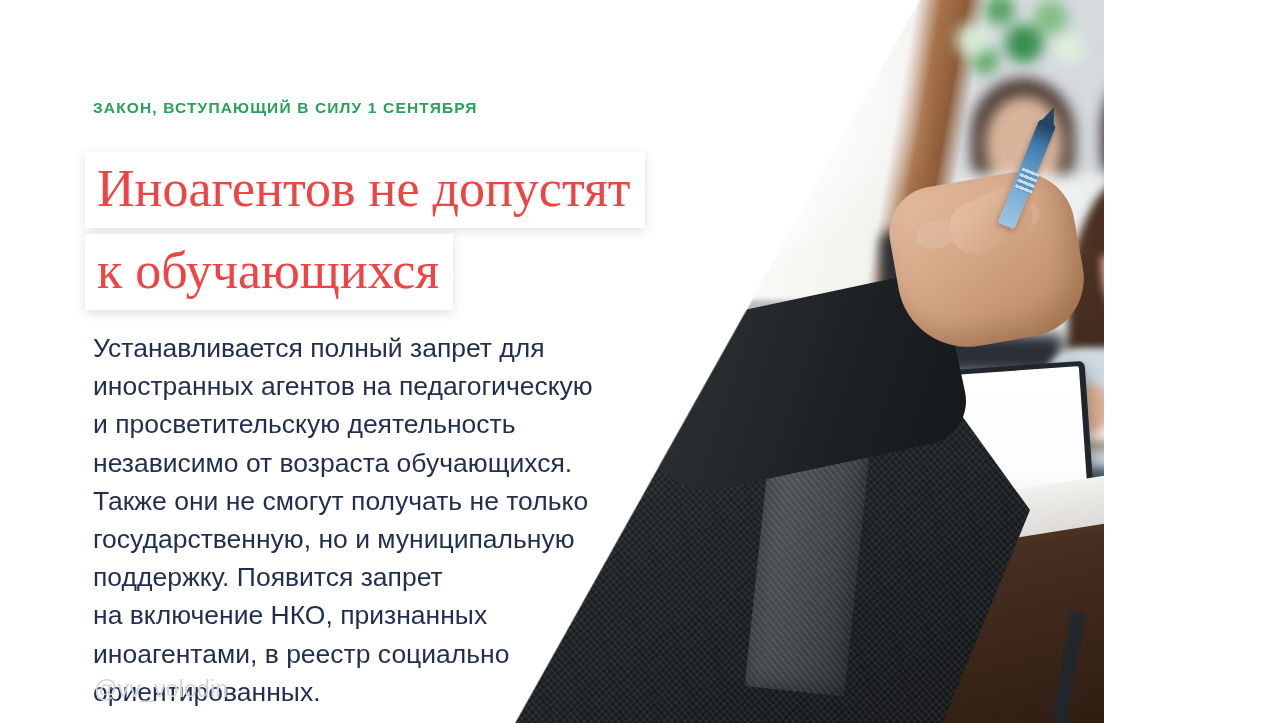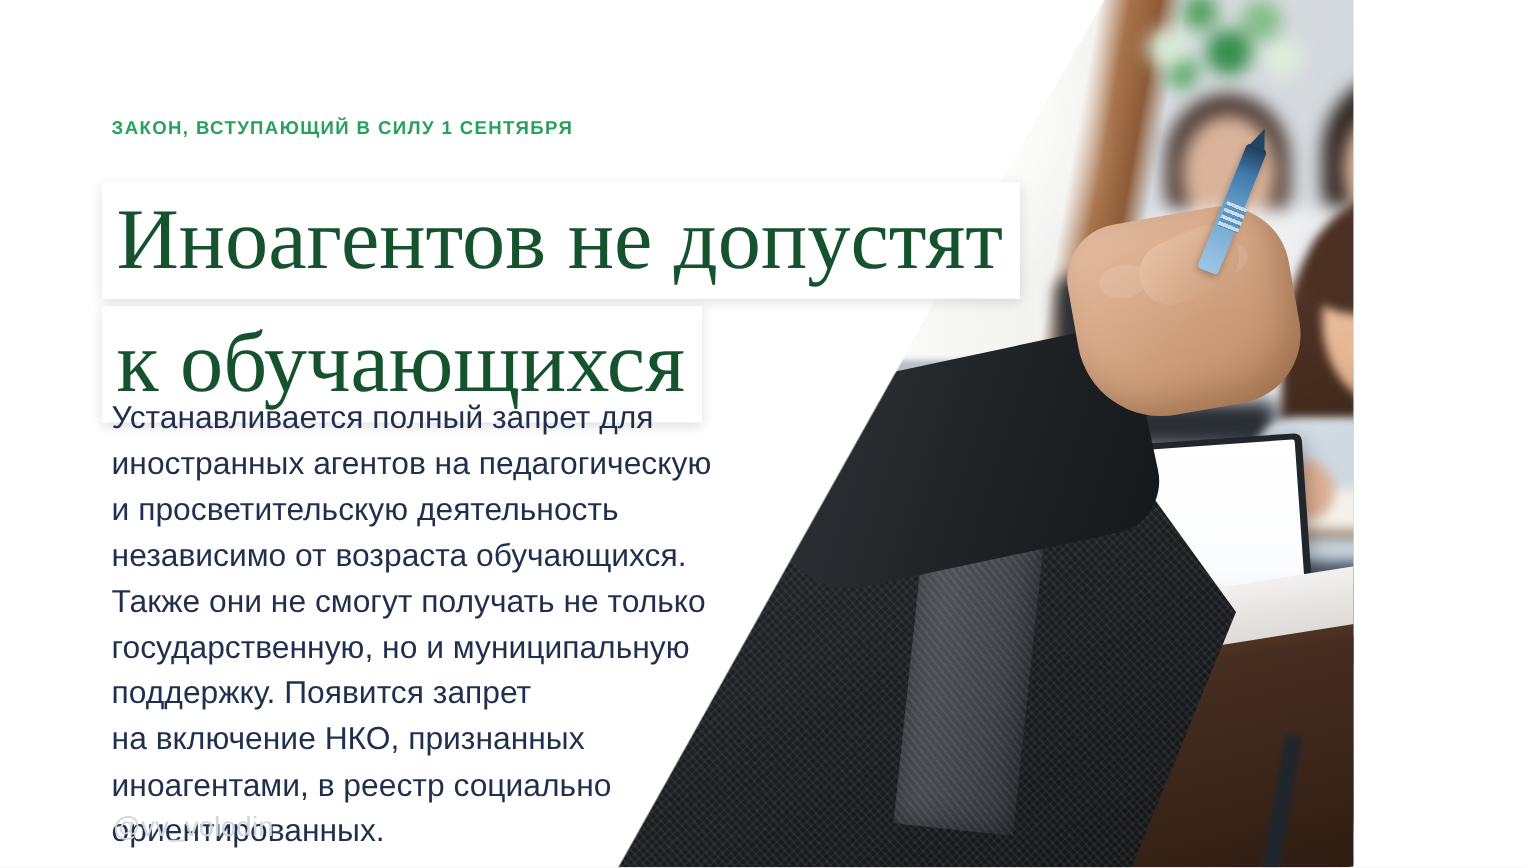--- a/index.html
+++ b/index.html
@@ -10,21 +10,20 @@
   body {
     font-family: "Liberation Sans", sans-serif;
   }
 
   .poster {
     position: relative;
     width: 1104px;
     height: 723px;
     background: #ffffff;
     overflow: hidden;
-    padding-left: 24px;
   }
 
   
   .photo-panel {
     position: absolute;
     inset: 0;
     -webkit-clip-path: polygon(920px 0px, 1280px 0px, 1280px 723px, 515px 723px);
     clip-path: polygon(920px 0px, 1280px 0px, 1280px 723px, 515px 723px);
     overflow: hidden;
     background: #cfd4d8;
@@ -383,23 +382,23 @@
   .headline {
     position: absolute;
     left: 85px; top: 152px;
     display: flex;
     flex-direction: column;
     align-items: flex-start;
     gap: 6px;
   }
   .headline-line {
     background: #ffffff;
-    color: #14532d;
+    color: #ef4444;
     font-family: "Liberation Serif", "DejaVu Serif", serif;
-    font-size: 72px;
+    font-size: 52px;
     line-height: 1.04;
     padding: 10px 14px 12px 12px;
     white-space: nowrap;
     box-shadow: 0 3px 10px rgba(20,30,55,.14);
   }
 
   .body-copy {
     position: absolute;
     left: 93px; top: 329px;
     width: 600px;

